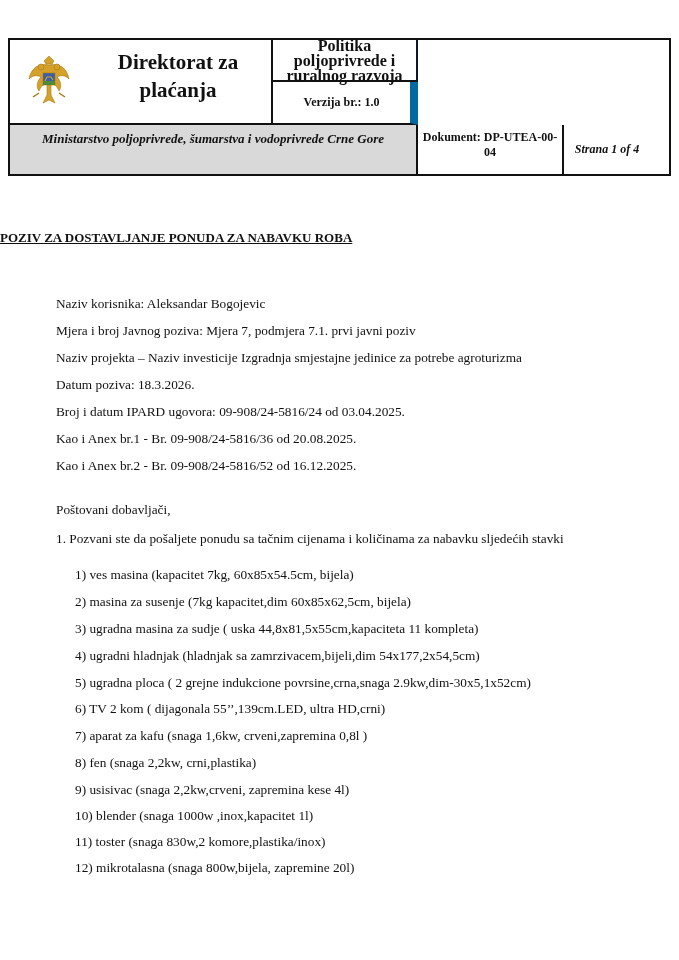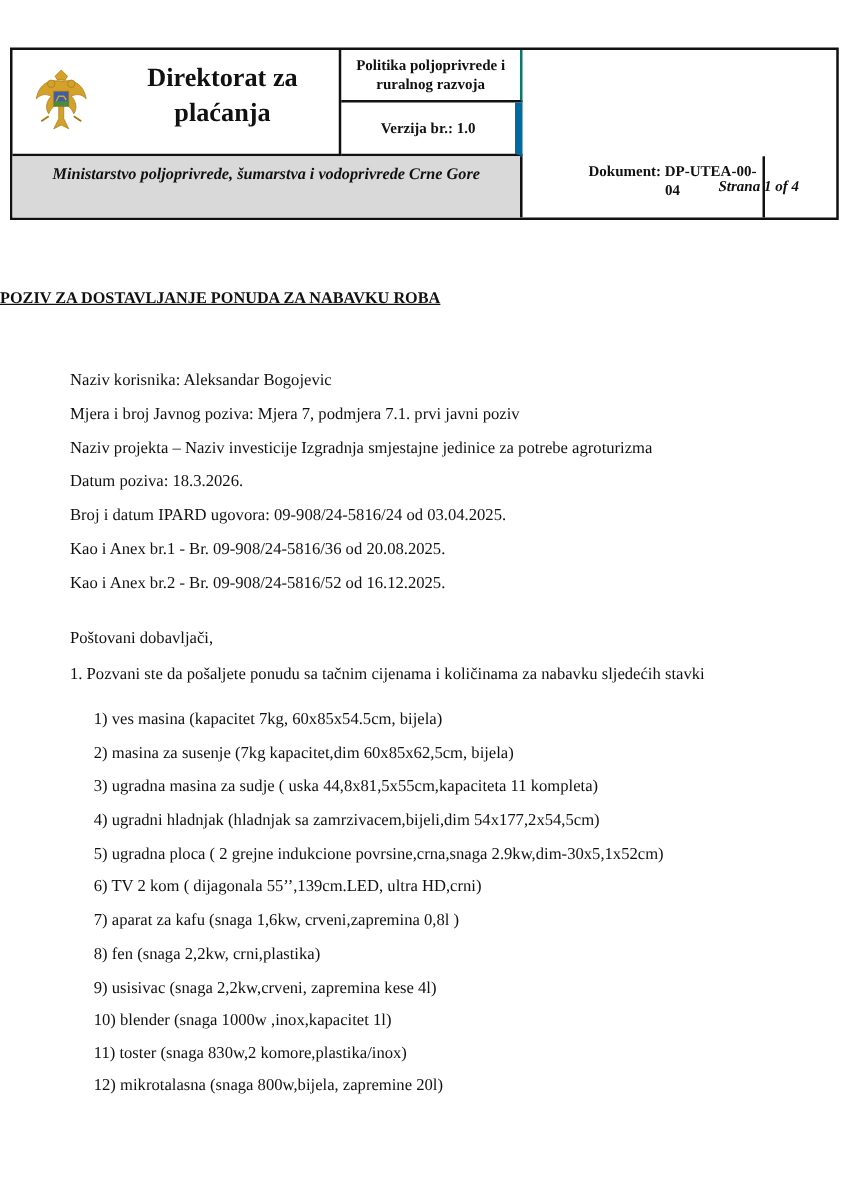--- a/index.html
+++ b/index.html
@@ -5,25 +5,25 @@
   html, body { margin:0; padding:0; background:#ffffff; }
   body { width:679px; height:960px; position:relative; overflow:hidden;
          font-family:"Liberation Serif", "DejaVu Serif", serif; color:#111; }
   .hdr { position:absolute; left:8px; top:38px; width:663px; height:138px;
          border:2px solid #111; box-sizing:border-box; }
   .cell { position:absolute; box-sizing:border-box; display:flex; align-items:center;
           justify-content:center; text-align:center; font-weight:bold; }
   .c-logo { left:0; top:0; width:263px; height:85px; border-right:2px solid #111; border-bottom:2px solid #111; }
   .c-logo .crest { position:absolute; left:17px; top:13px; width:44px; height:58px; }
   .c-logo .title { position:absolute; left:78px; top:8px; width:180px; font-size:21px; line-height:28px; }
-  .c-pol { left:263px; top:0; width:145px; height:42px; border-right:2px solid #0f766e; border-bottom:2px solid #111; font-size:12px; line-height:15px; }
-  .c-ver { left:263px; top:42px; width:145px; height:43px; border-right:6px solid #0369a1; border-bottom:2px solid #111; font-size:12px; }
+  .c-pol { left:263px; top:0; width:145px; height:42px; border-right:2px solid #0f172a; border-bottom:2px solid #111; font-size:16px; line-height:15px; }
+  .c-ver { left:263px; top:42px; width:145px; height:43px; border-right:8px solid #0369a1; border-bottom:2px solid #111; font-size:12px; }
   .c-ods { left:408px; top:0; width:251px; height:85px; background:#d9d9d9; border-bottom:2px solid #111; font-size:16px; line-height:20px; }
   .c-min { left:0; top:85px; width:408px; height:49px; background:#d9d9d9; border-right:2px solid #111; font-size:13px; line-height:17px; align-items:flex-start; padding-top:5px;font-style:italic; }
-  .c-dok { left:408px; top:85px; width:146px; height:49px; border-right:2px solid #111; font-size:12px; line-height:15px; align-items:flex-start; padding-top:5px;margin-left:48px; }
+  .c-dok { left:408px; top:85px; width:146px; height:49px; border-right:2px solid #111; font-size:12px; line-height:15px; align-items:flex-start; padding-top:5px; }
   .c-str { left:554px; top:85px; width:86px; height:49px; font-size:12px;font-style:italic; }
   .doc-title { position:absolute; left:0; width:545px; top:230px; 
                font-weight:bold; font-size:13px; text-decoration:underline; }
   .line { position:absolute; left:56px; font-size:13.3px; white-space:nowrap; }
   .item { position:absolute; left:75px; font-size:13.3px; white-space:nowrap; }
 </style>
 </head>
 <body>
 
 <div class="hdr">

